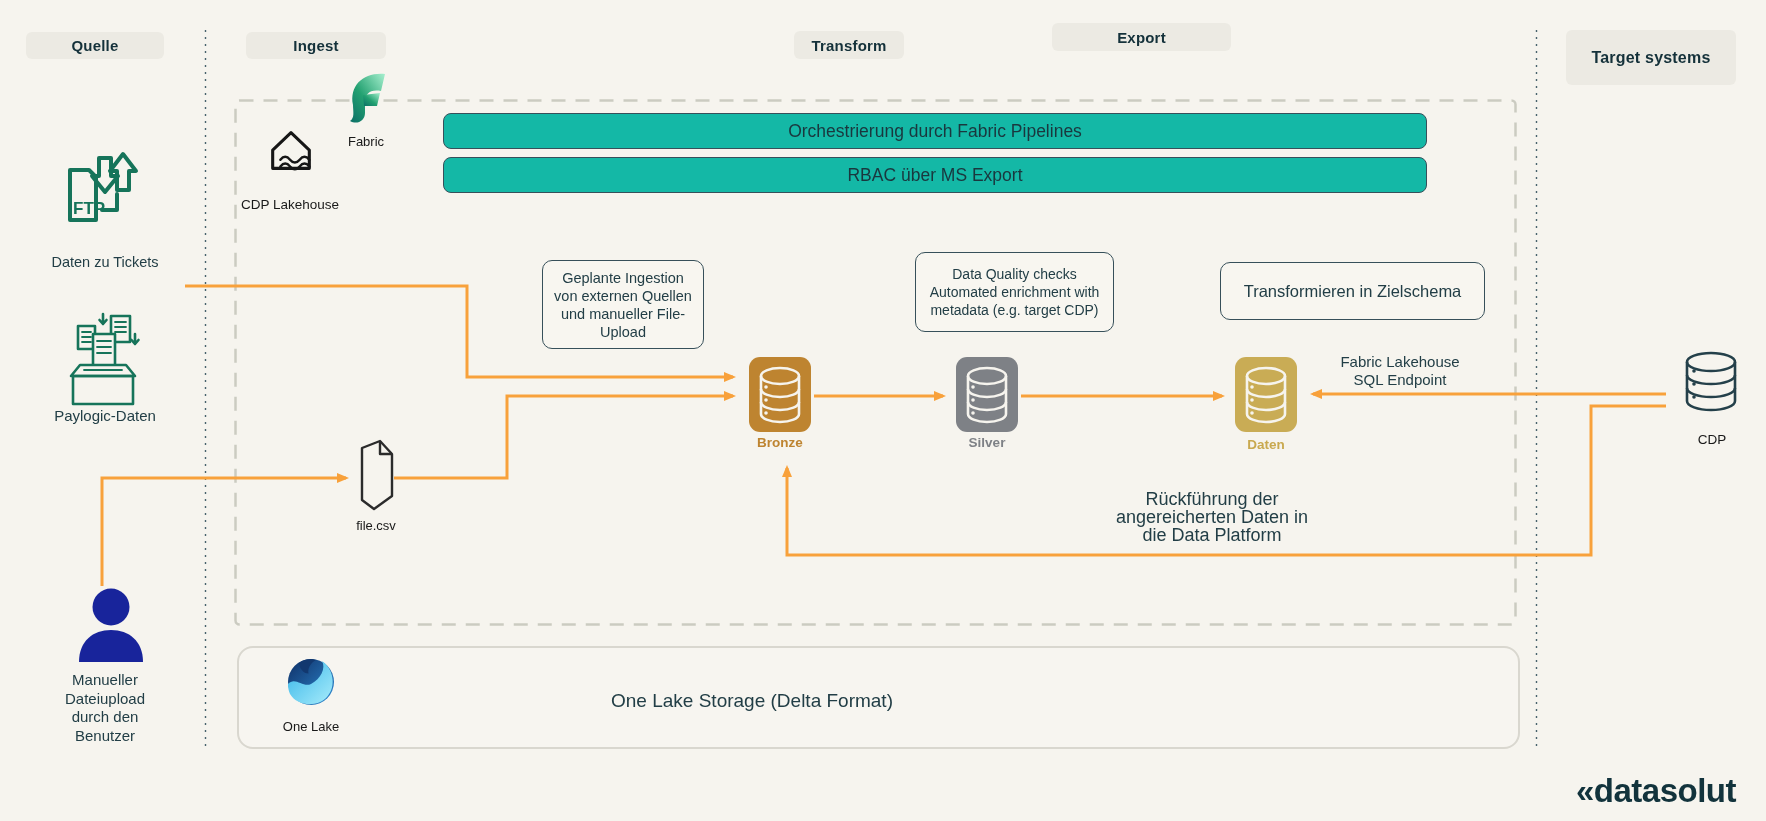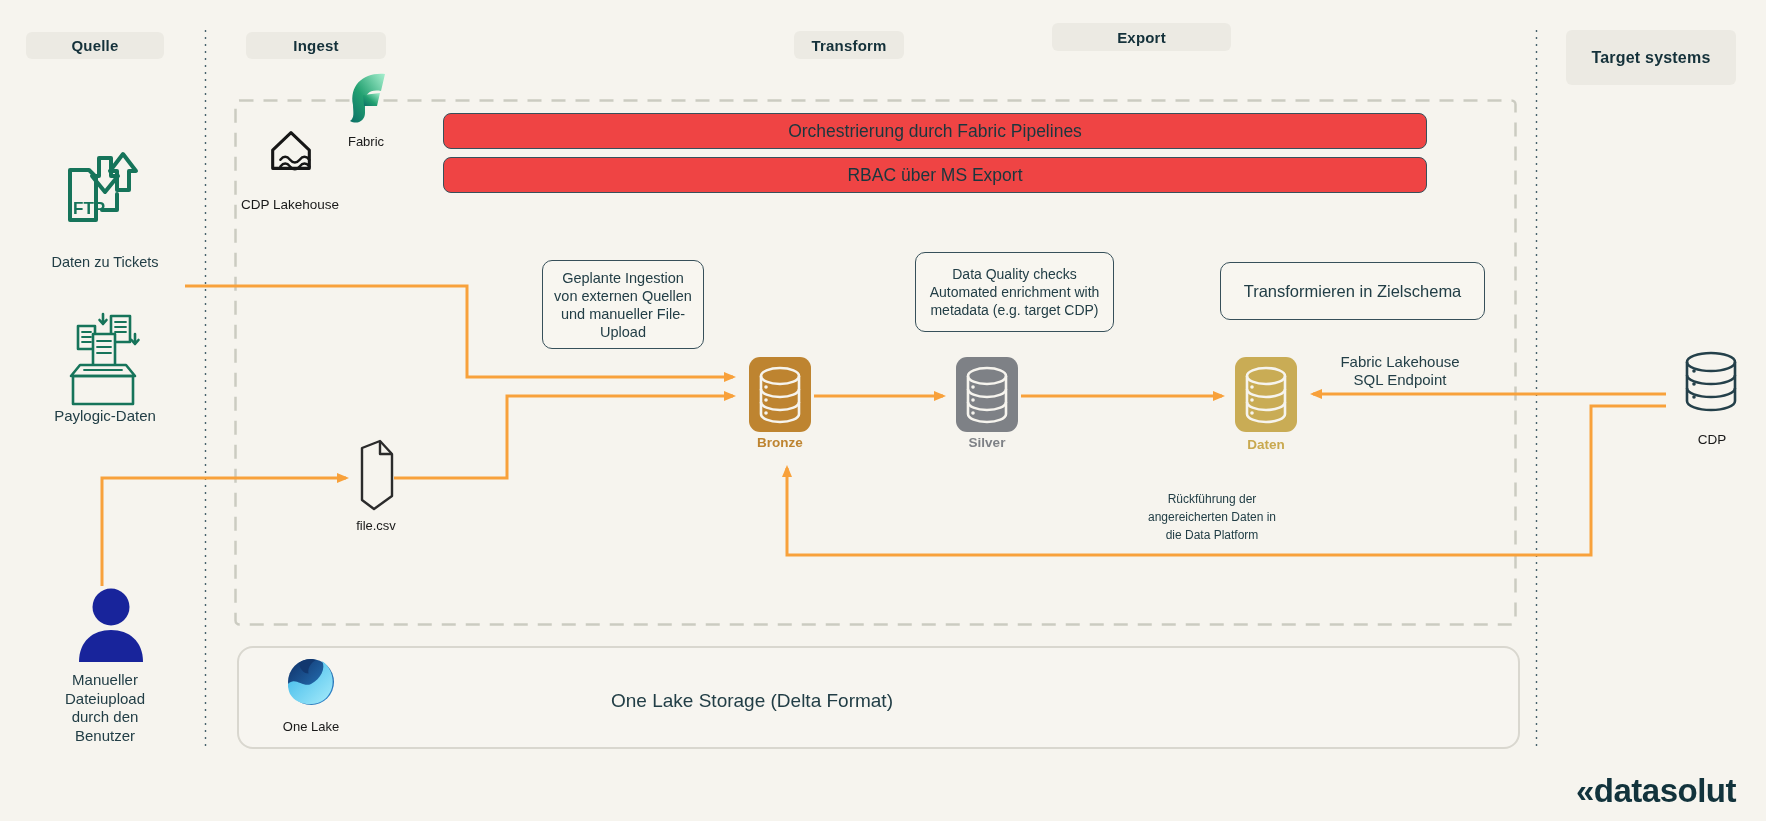--- a/index.html
+++ b/index.html
@@ -8,21 +8,21 @@
     font-family:"Liberation Sans",sans-serif;color:#1C3A40;overflow:hidden;
   }
   .abs{position:absolute;}
   svg.overlay{position:absolute;left:0;top:0;pointer-events:none;}
   .chip{
     position:absolute;background:#ECEAE3;border-radius:6px;
     display:flex;align-items:center;justify-content:center;
     font-weight:bold;font-size:15px;color:#14313A;letter-spacing:.2px;
   }
   .bar{
-    position:absolute;background:#ef4444;border:1.5px solid #37505A;border-radius:8px;
+    position:absolute;background:#14b8a6;border:1.5px solid #37505A;border-radius:8px;
     display:flex;align-items:center;justify-content:center;font-size:17.5px;color:#1A373E;
   }
   .note{
     position:absolute;background:#F8F6F0;border:1.4px solid #37505A;border-radius:10px;
     display:flex;align-items:center;justify-content:center;text-align:center;
     color:#223E46;white-space:pre-line;line-height:18px;
   }
   .lbl{
     position:absolute;text-align:center;color:#223E46;white-space:pre-line;
   }
@@ -183,21 +183,21 @@
   </svg>
   <div class="dblabel" style="left:1204px;top:437px;width:124px;color:#C9A94F">Daten</div>
 
   <div class="note" style="left:915px;top:252px;width:197px;height:78px;font-size:14px">Data Quality checks
 Automated enrichment with
 metadata (e.g. target CDP)</div>
   <div class="note" style="left:1220px;top:262px;width:263px;height:56px;font-size:16.5px">Transformieren in Zielschema</div>
 
   <div class="lbl" style="left:1310px;top:353px;width:180px;font-size:15px;line-height:18px">Fabric Lakehouse
 SQL Endpoint</div>
-  <div class="lbl" style="left:1112px;top:490px;width:200px;font-size:12px;line-height:18px">Rückführung der
+  <div class="lbl" style="left:1112px;top:490px;width:200px;font-size:18px;line-height:18px">Rückführung der
 angereicherten Daten in
 die Data Platform</div>
 
   <svg class="abs" style="left:1683px;top:350px" width="56" height="66" viewBox="0 0 56 66">
     <g stroke="#24404A" stroke-width="2.6" fill="none">
       <ellipse cx="28" cy="12" rx="24" ry="9"></ellipse>
       <path d="M4 12 V51 a24 9 0 0 0 48 0 V12"></path>
       <path d="M4 25 a24 9 0 0 0 48 0"></path>
       <path d="M4 38 a24 9 0 0 0 48 0"></path>
     </g>

